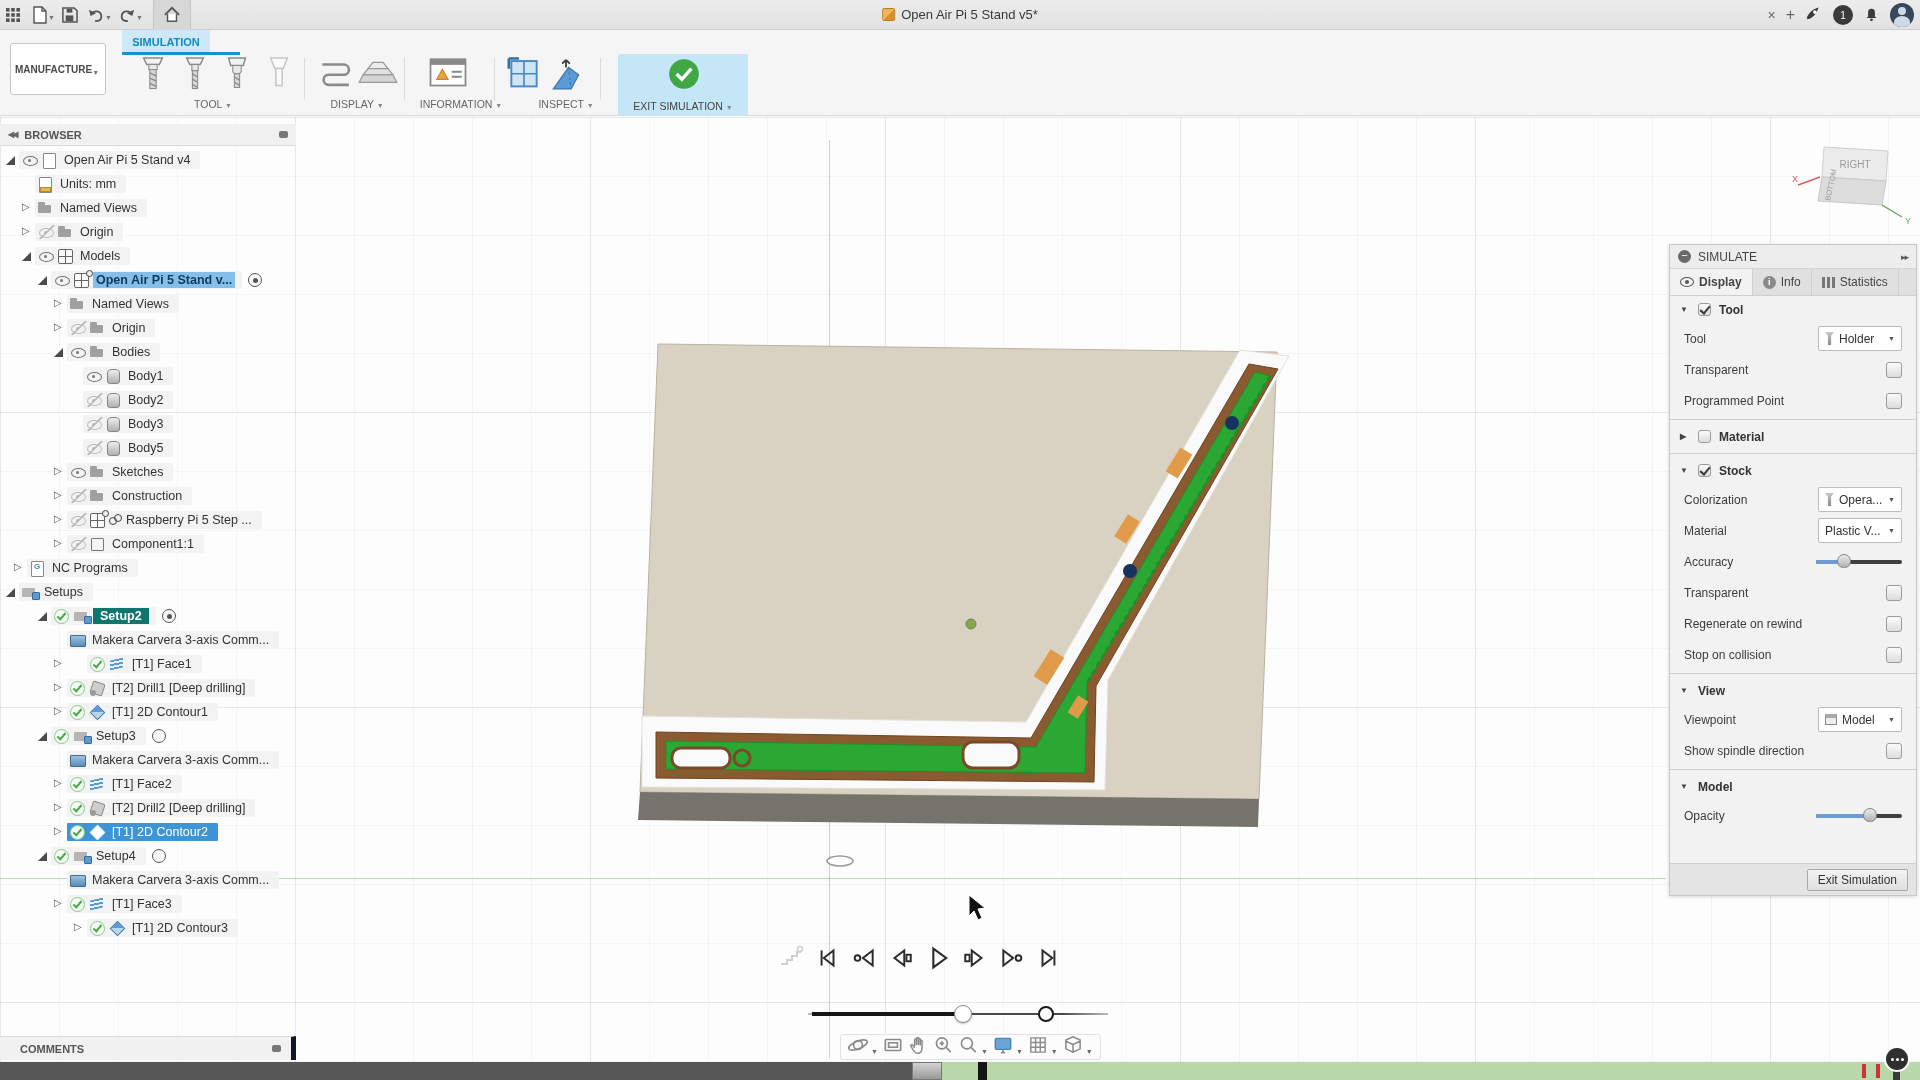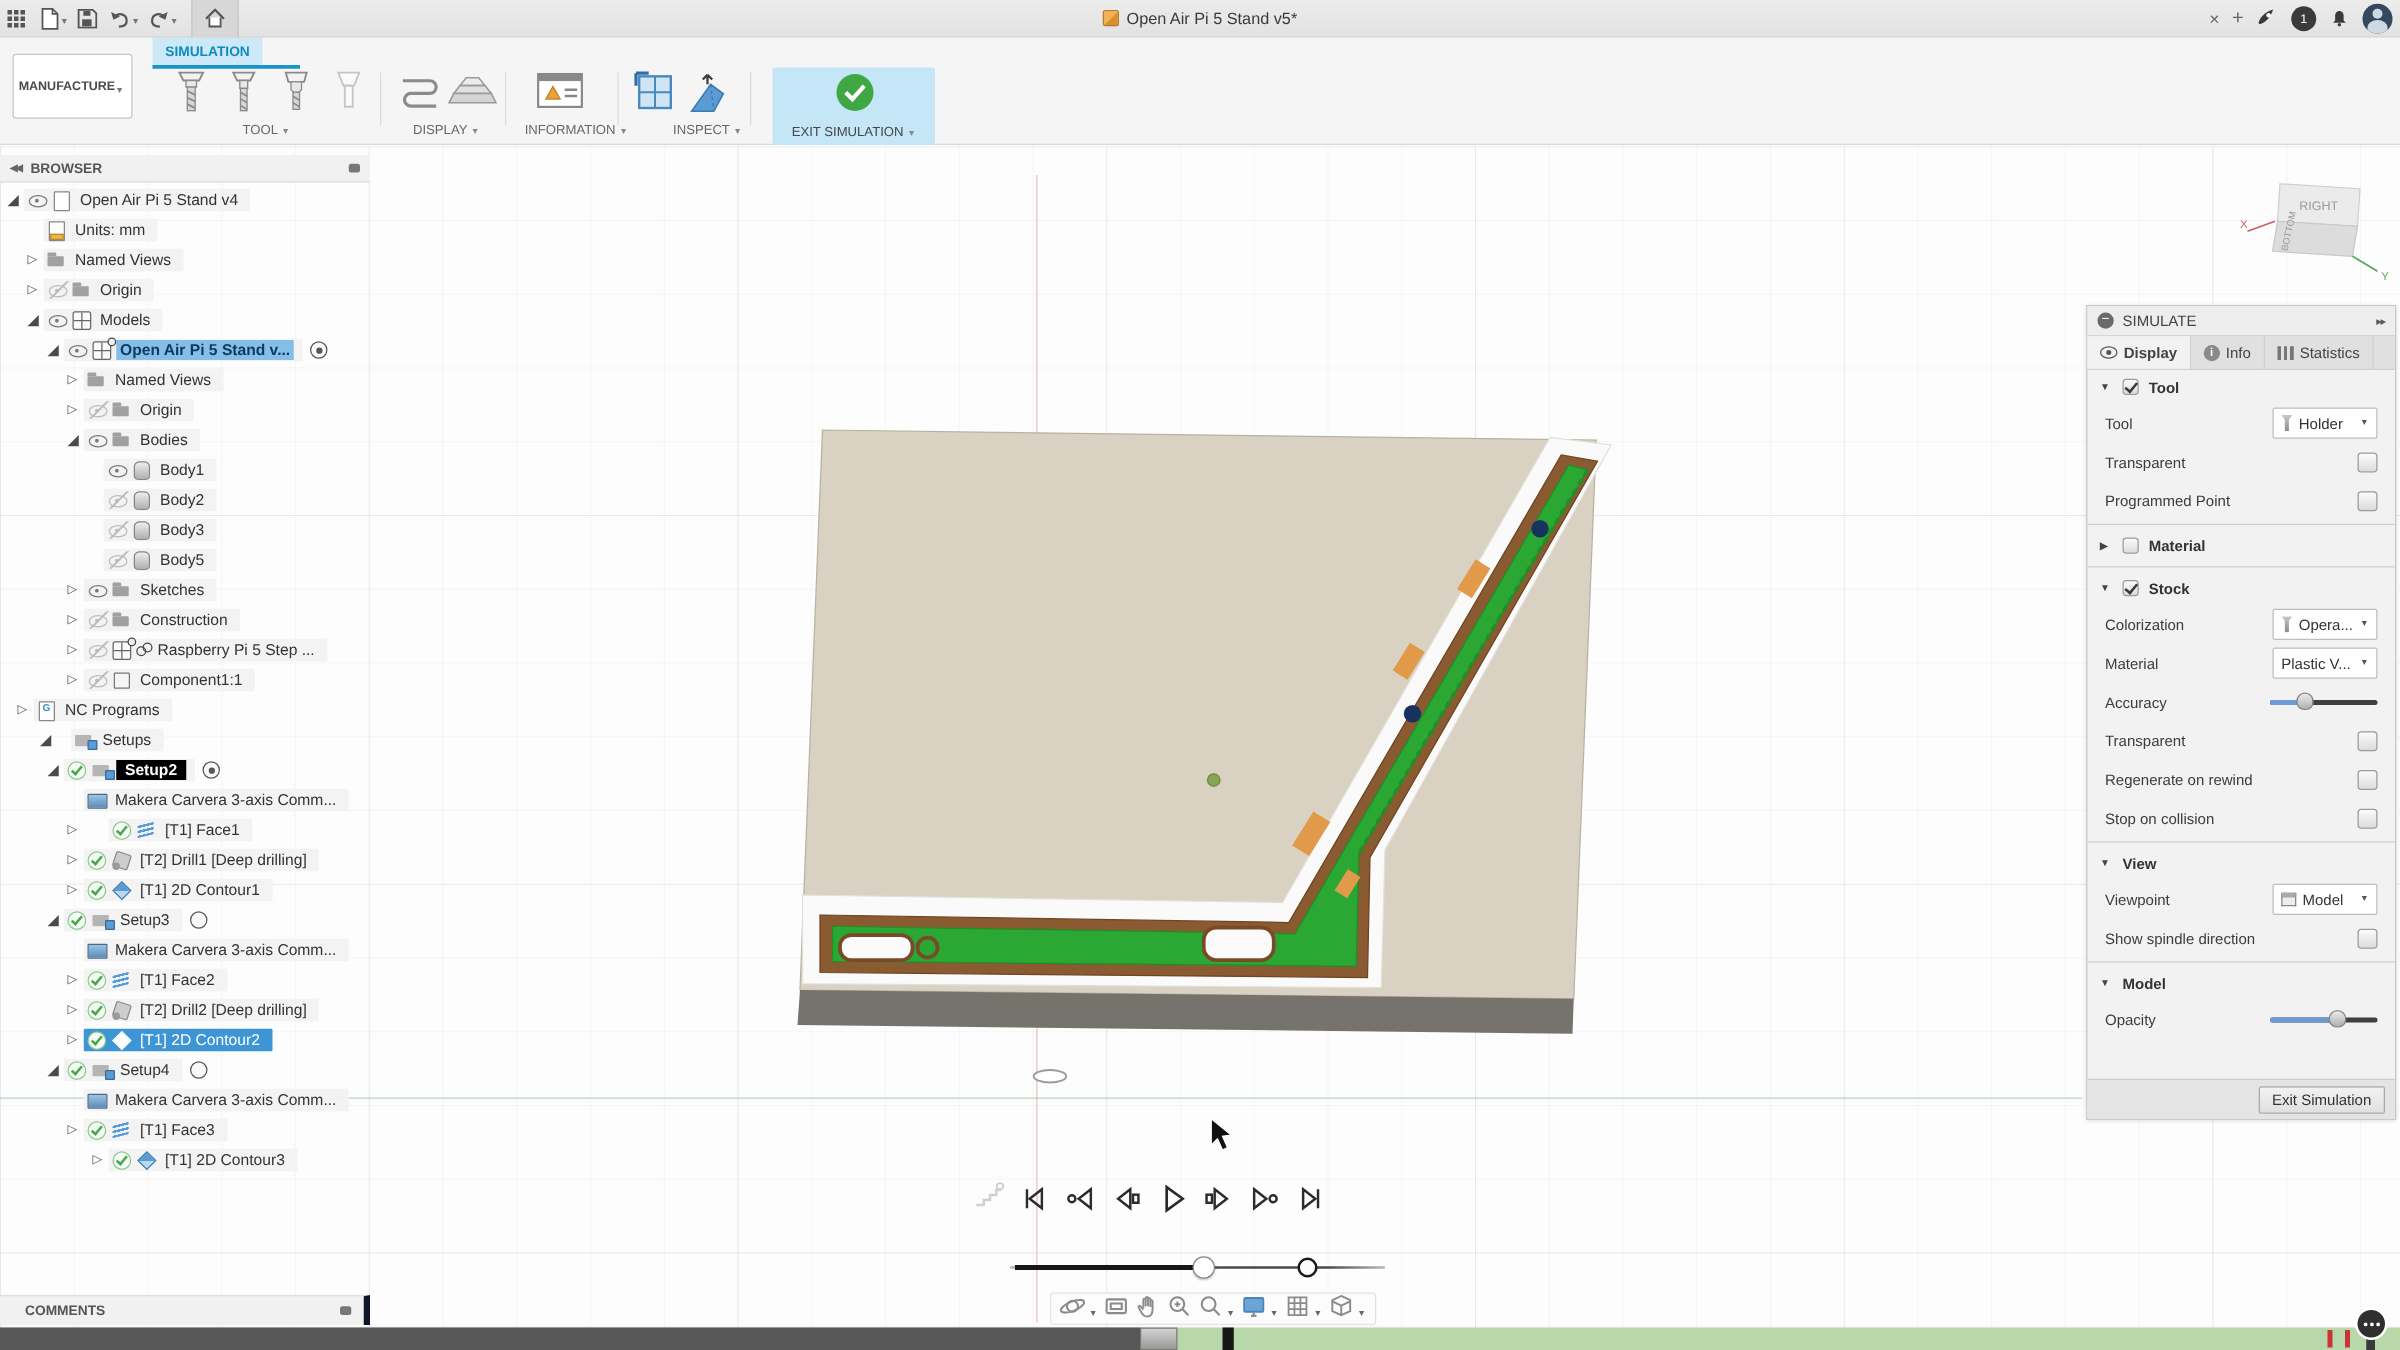--- a/index.html
+++ b/index.html
@@ -107,21 +107,21 @@
   .lnk { display:none; width:14px; height:14px; position:relative; flex:none; }
   .lnk.link-true { display:inline-block; }
   .lnk.link-true::before { content:""; position:absolute; left:0; top:4px; width:6px; height:6px; border:1.5px solid #444; border-radius:50%; }
   .lnk.link-true::after  { content:""; position:absolute; left:5px; top:1px; width:6px; height:6px; border:1.5px solid #444; border-radius:50%; }
   .trail { display:none; width:16px; height:14px; position:relative; margin-left:5px; }
   .trail-target, .trail-circle { display:inline-block; }
   .trail-target::before, .trail-circle::before { content:""; position:absolute; left:1px; top:0; width:12px; height:12px;
       border:1.5px solid #555; border-radius:50%; background:#f8f8f8; }
   .trail-target::after { content:""; position:absolute; left:6px; top:5px; width:5px; height:5px; background:#555; border-radius:50%; }
   .sel-component .lbl { background:#85bfe9; color:#0d3a5c; font-weight:bold; }
-  .sel-setup .lbl { background:#000000; color:#fff; font-weight:bold; padding:1px 7px; }
+  .sel-setup .lbl { background:#0f766e; color:#fff; font-weight:bold; padding:1px 7px; }
   .sel-op .grp { background:#3d95d6; }
   .sel-op .lbl { color:#fff; }
   .sel-op .icon-contour::before { background:#fff; border-color:#eaf3fb; }
 
   
   #simulate-panel { position:absolute; left:1669px; top:244px; width:248px; height:652px; background:#f2f2f2;
                     border:1px solid #c8c8c8; box-shadow:0 1px 4px rgba(0,0,0,.15); z-index:20; font-size:12px; color:#3c3c3c;
                     display:flex; flex-direction:column; }
   #sp-header { height:24px; display:flex; align-items:center; gap:7px; padding:0 8px; background:#ededed; border-bottom:1px solid #d5d5d5; font-size:12px; color:#444; }
   .p-collapse { width:13px; height:13px; border-radius:50%; background:#6a6a6a; color:#fff; font-size:11px; line-height:11px; text-align:center; }
@@ -577,21 +577,21 @@
     <span class="exp exp-closed"></span>
     <span class="grp">
 
       <span class="eye eye-none"></span>
       <span class="tico icon-gdoc"></span>
 
       <span class="lbl">NC Programs</span>
     </span>
 
   </div>
-        <div class="tree-row" style="padding-left: 30px; gap: 12px;">
+        <div class="tree-row" style="padding-left: 4px;">
     <span class="exp exp-open"></span>
     <span class="grp">
 
       <span class="eye eye-none"></span>
       <span class="tico icon-setup"></span>
 
       <span class="lbl">Setups</span>
     </span>
 
   </div>

